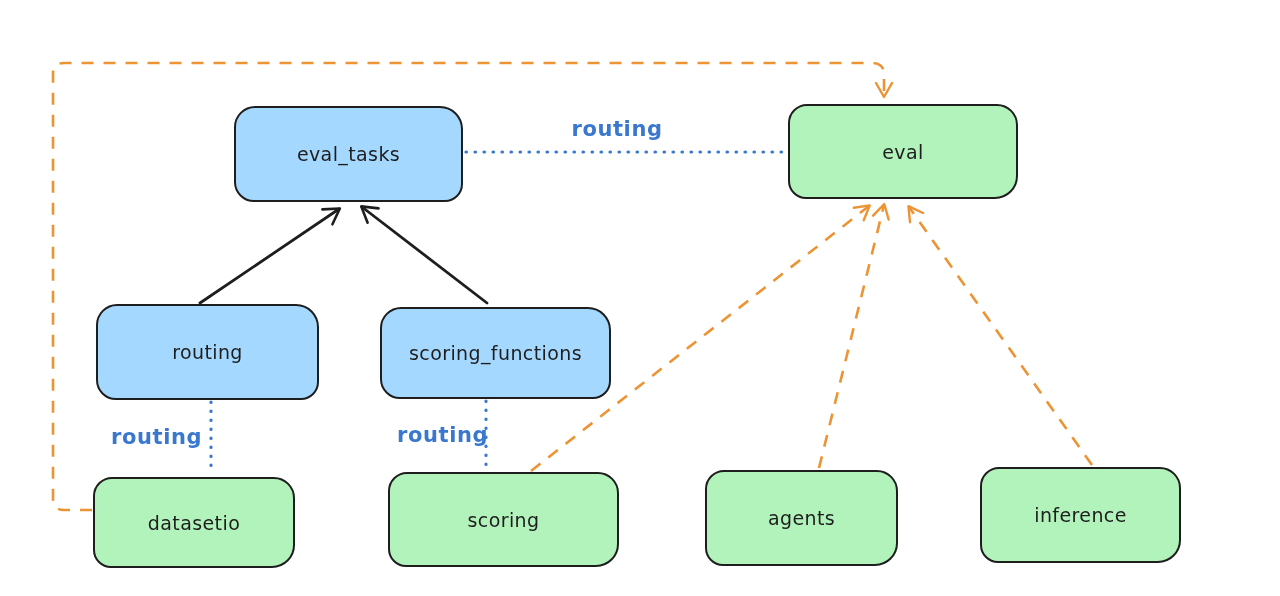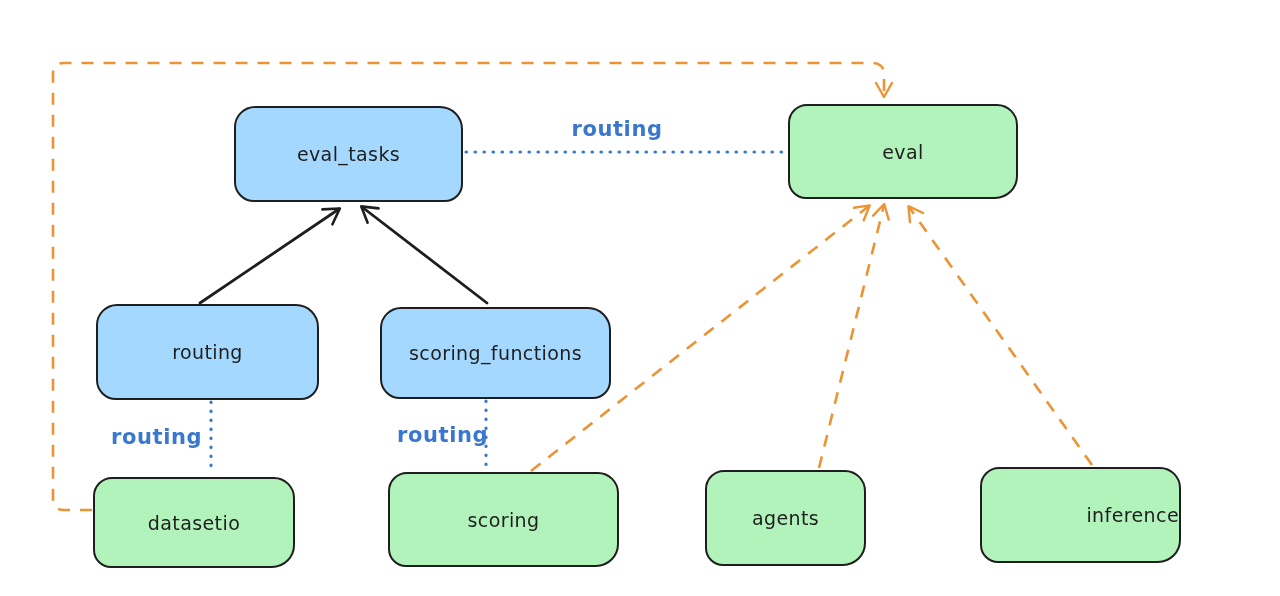--- a/index.html
+++ b/index.html
@@ -86,25 +86,25 @@
   </div>
 
   <div class="node green" style="left:388px; top:472px; width:231px; height:95px;">
     <span class="node-label">scoring</span>
   </div>
 
   <div class="node green" style="left:93px; top:477px; width:202px; height:91px;">
     <span class="node-label">datasetio</span>
   </div>
 
-  <div class="node green" style="left:705px; top:470px; width:161px; height:96px;">
+  <div class="node green" style="left:705px; top:470px; width:193px; height:96px;">
     <span class="node-label">agents</span>
   </div>
 
-  <div class="node green" style="left:980px; top:467px; width:201px; height:96px;justify-content:flex-end;">
+  <div class="node green" style="left:980px; top:467px; width:201px; height:96px;">
     <span class="node-label">inference</span>
   </div>
 
   <div class="edge-label" style="left:557px; top:117px; width:120px;">routing</div>
   <div class="edge-label" style="left:111px; top:425px; width:90px;">routing</div>
   <div class="edge-label" style="left:397px; top:423px; width:84px;">routing</div>
 
 </div>
 
 </body></html>

